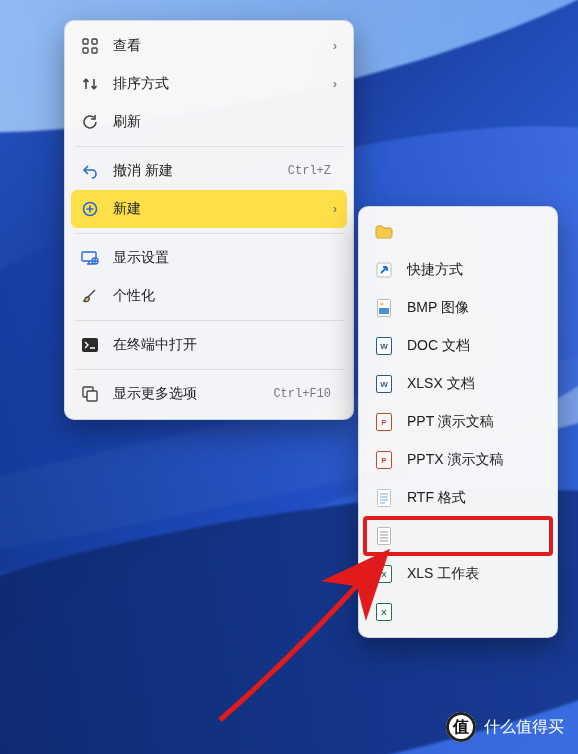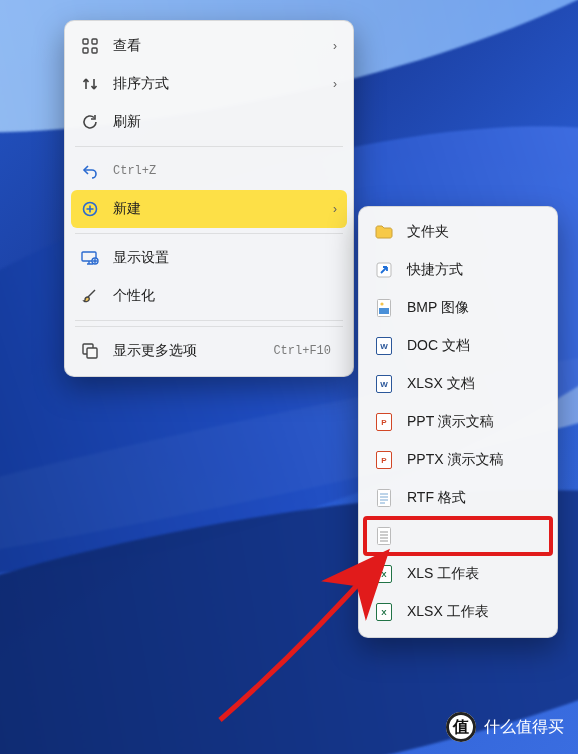--- a/index.html
+++ b/index.html
@@ -144,20 +144,21 @@
 
   <div class="sep"></div>
 
   <div class="item">
     <span class="ico">
       <svg width="16" height="16" viewBox="0 0 16 16" fill="none" stroke="#2a6ad0" stroke-width="1.6">
         <path d="M6 3 2 7l4 4"></path>
           <path d="M2 7h8a4 4 0 0 1 0 8"></path>
       </svg>
     </span>
+    <span class="label">撤消 新建</span>
     <span class="shortcut">Ctrl+Z</span>
   </div>
 
   <div class="item hover">
     <span class="ico">
       <svg width="16" height="16" viewBox="0 0 16 16" fill="none" stroke="#2a6ad0" stroke-width="1.6">
         <circle cx="8" cy="8" r="6.5"></circle>
           <path d="M8 4.5v7M4.5 8h7"></path>
       </svg>
     </span>
@@ -184,20 +185,29 @@
       <svg width="16" height="16" viewBox="0 0 16 16" fill="none" stroke="#444" stroke-width="1.4">
         <path d="M13 2 6 9"></path>
           <path d="M6 9c-2 0-3 1-3 3 0 1-1 1-1 1 1 1 4 1 5-1 .6-1.2 0-3-1-3z" fill="#f0c65a"></path>
       </svg>
     </span>
     <span class="label">个性化</span>
   </div>
 
   <div class="sep"></div>
 
+  <div class="item">
+    <span class="ico">
+      <svg width="16" height="14" viewBox="0 0 16 14">
+        <rect x="0" y="0" width="16" height="14" rx="2" fill="#2b2b2b"></rect>
+        <path d="M3 4l3 3-3 3M8 10h5" stroke="#fff" stroke-width="1.4" fill="none"></path>
+      </svg>
+    </span>
+    <span class="label">在终端中打开</span>
+  </div>
 
   <div class="sep"></div>
 
   <div class="item">
     <span class="ico">
       <svg width="16" height="16" viewBox="0 0 16 16" fill="none" stroke="#444" stroke-width="1.4">
         <rect x="1" y="1" width="10" height="10" rx="1"></rect>
           <rect x="5" y="5" width="10" height="10" rx="1" fill="#f8f8f8"></rect>
       </svg>
     </span>
@@ -207,21 +217,20 @@
 </div>
 
 <div class="menu" id="menu-sub">
 
   <div class="item">
     <span class="ico">
       <svg width="18" height="14" viewBox="0 0 18 14">
           <path d="M1 3c0-1 1-2 2-2h4l2 2h6c1 0 2 1 2 2v6c0 1-1 2-2 2H3c-1 0-2-1-2-2z" fill="#f7c948" stroke="#caa03a"></path>
         </svg>
     </span>
-    <span class="label">文件夹</span>
   </div>
 
   <div class="item">
     <span class="ico">
       <svg width="16" height="16" viewBox="0 0 16 16">
           <rect x="1" y="1" width="14" height="14" rx="2" fill="#fff" stroke="#bbb"></rect>
           <path d="M5 11 11 5M11 5H7M11 5v4" stroke="#1e6fd8" stroke-width="1.8" fill="none"></path>
         </svg>
     </span>
     <span class="label">快捷方式</span>
@@ -289,21 +298,20 @@
     <span class="ico">
         <span class="ft" style="border-color:#217346;color:#217346">X</span>
       </span>
     <span class="label">XLS 工作表</span>
   </div>
 
   <div class="item">
     <span class="ico">
         <span class="ft" style="border-color:#217346;color:#217346">X</span>
       </span>
-    <span class="label">XLSX 工作表</span>
   </div>
 
 </div>
 
 <div class="highlight-box" style="left:363px; top:516px; width:190px; height:40px;"></div>
 
 <svg class="arrow" style="left:210px; top:530px;" width="220" height="200" viewBox="0 0 220 200">
   <defs>
     <marker id="ah" markerWidth="14" markerHeight="12" refX="11" refY="6" orient="auto">
       <path d="M0 0 L14 6 L0 12 L4 6 Z" fill="#e11b1b"></path>

